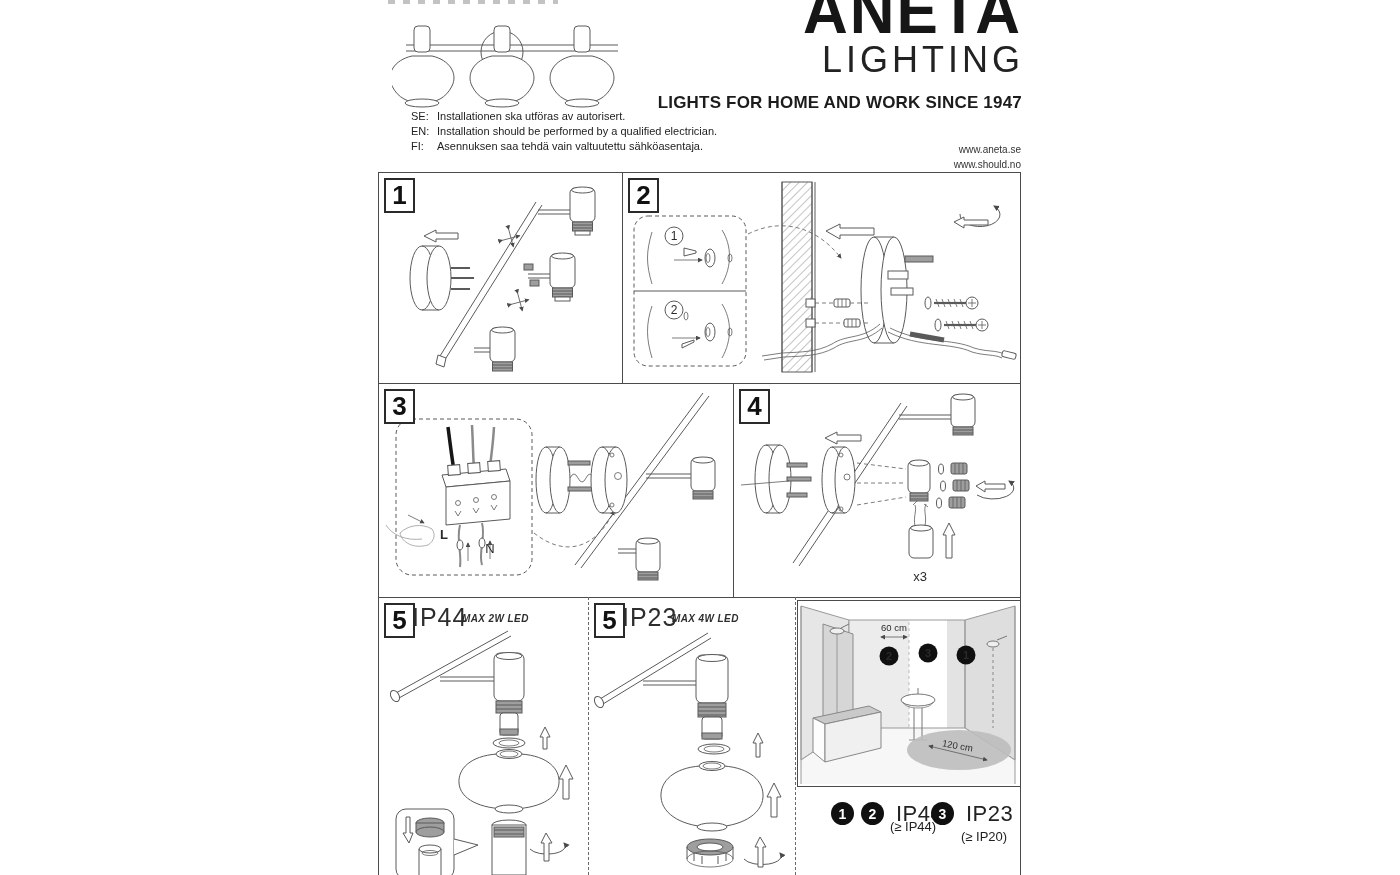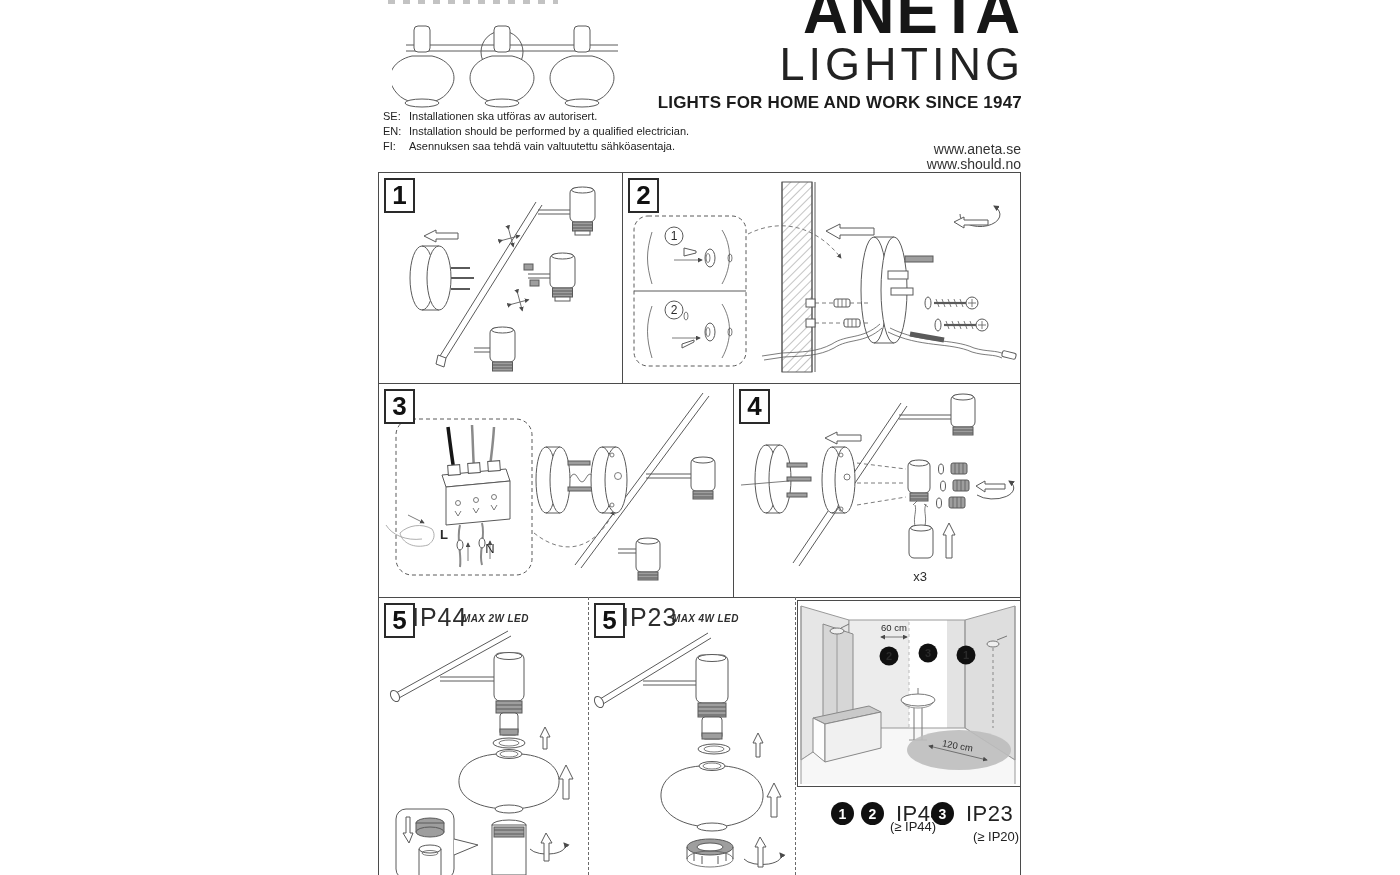--- a/index.html
+++ b/index.html
@@ -15,29 +15,29 @@
   .box{position:absolute;border:1px solid #4b4b4b;}
   
   .stepnum{
     position:absolute;width:27px;height:31px;border:2px solid #2a2a2a;background:#fff;
     display:flex;align-items:center;justify-content:center;
     font-size:26px;font-weight:bold;color:#111;z-index:5;
   }
   .rating{position:absolute;font-size:25px;letter-spacing:1px;color:#2d2d2d;z-index:5;}
   .maxload{position:absolute;font-size:10px;font-weight:bold;letter-spacing:.4px;color:#2d2d2d;z-index:5;font-style:italic;}
   
-  .note-line{display:flex;font-size:11px;line-height:14.8px;color:#222;}
+  .note-line{display:flex;font-size:11px;line-height:14.8px;color:#222;margin-left:28px;}
   .note-label{width:26px;flex:0 0 26px;}
-  .url{font-size:14px;color:#333;text-align:right;line-height:15px;}
+  .url{font-size:10px;color:#333;text-align:right;line-height:15px;}
   .brand-name{
     position:absolute;top:-20px;right:0;font-size:62px;font-weight:900;
     letter-spacing:2px;color:#161616;line-height:1;transform:scaleY(1.05);
   }
   .brand-sub{
-    position:absolute;top:42px;right:-2px;font-size:45px;font-weight:400;
+    position:absolute;top:42px;right:-2px;font-size:36px;font-weight:400;
     letter-spacing:4px;color:#222;line-height:1;transform:scaleY(1.02);
   }
   .brand-tag{
     position:absolute;top:93px;right:0;font-size:17px;font-weight:bold;
     letter-spacing:.2px;color:#1c1c1c;white-space:nowrap;
   }
   .remnant{
     position:absolute;left:388px;top:0;width:170px;height:4px;
     background:repeating-linear-gradient(90deg,#9a9a9a 0 7px,transparent 7px 15px);
     opacity:.6;
@@ -561,14 +561,14 @@
   </g>
 </svg>
 
 <div class="abs" style="left:797px;top:795px;width:224px;height:80px">
   <div class="lgd-circle" style="left:34px;top:7px">1</div>
   <div class="lgd-circle" style="left:64px;top:7px">2</div>
   <div class="lgd-rating" style="left:99px;top:6px">IP44</div>
   <div class="lgd-req" style="left:93px;top:24px">(≥ IP44)</div>
   <div class="lgd-circle" style="left:134px;top:7px">3</div>
   <div class="lgd-rating" style="left:169px;top:6px">IP23</div>
-  <div class="lgd-req" style="left:176px;top:34px">(≥ IP20)</div>
+  <div class="lgd-req" style="left:164px;top:34px">(≥ IP20)</div>
 </div>
 
 </body></html>

